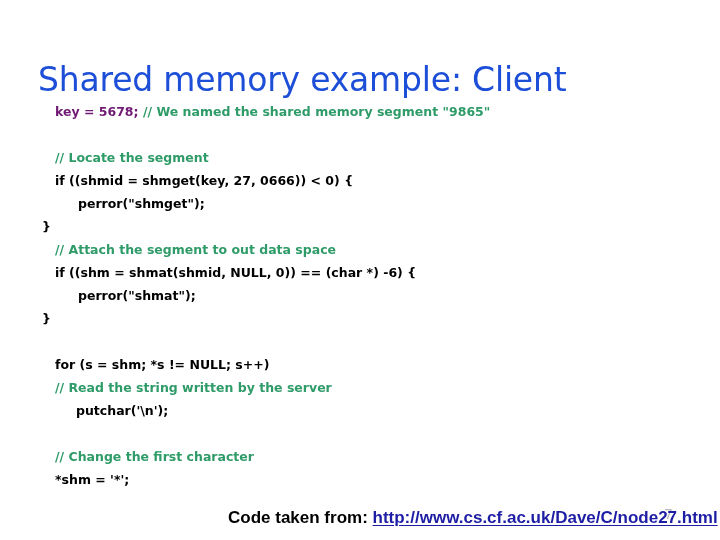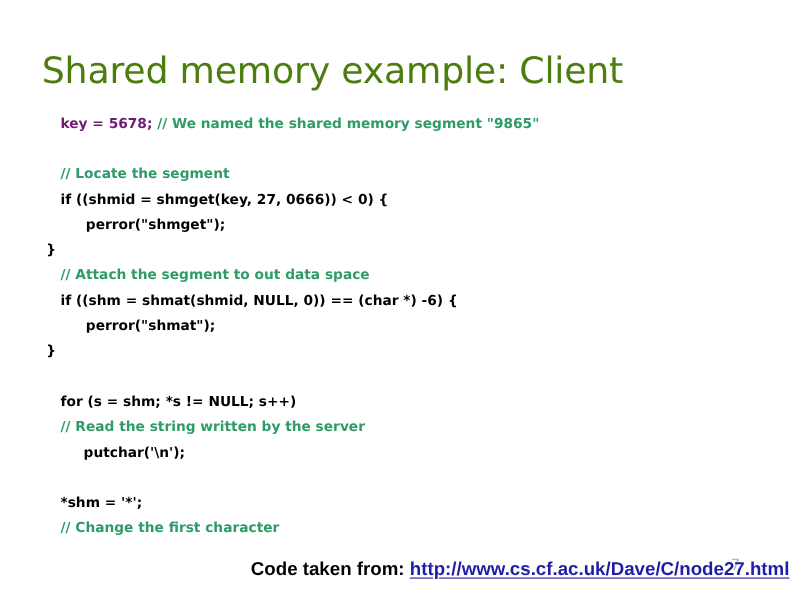--- a/index.html
+++ b/index.html
@@ -13,27 +13,27 @@
   .slide {
     position: relative;
     width: 720px;
     height: 540px;
     background: #ffffff;
     overflow: hidden;
   }
   .slide-title {
     position: absolute;
     left: 38px;
-    top: 44px;
+    top: 60px;
     width: 650px;
     font-family: "DejaVu Sans", sans-serif;
     font-size: 33px;
     font-weight: 400;
     line-height: 40px;
-    color: #4d7c0f;
+    color: #1d4ed8;
     letter-spacing: -0.2px;
     white-space: nowrap;
   }
 
   .code-body {
     position: absolute;
     left: 0px;
     top: 100px;
     width: 720px;
   }
@@ -108,22 +108,22 @@
       <div class="code-line ind-brace">}</div>
       <div class="code-line ind-1 comment-text">// Attach the segment to out data space</div>
       <div class="code-line ind-1">if ((shm = shmat(shmid, NULL, 0)) == (char *) -6) {</div>
       <div class="code-line ind-2">perror("shmat");</div>
       <div class="code-line ind-brace">}</div>
       <div class="code-line ind-1 spacer">&nbsp;</div>
       <div class="code-line ind-1">for (s = shm; *s != NULL; s++)</div>
       <div class="code-line ind-1 comment-text">// Read the string written by the server</div>
       <div class="code-line ind-0">putchar('\n');</div>
       <div class="code-line ind-1 spacer">&nbsp;</div>
+      <div class="code-line ind-1 comment-text">// Change the first character</div>
       <div class="code-line ind-1">*shm = '*';</div>
-      <div class="code-line ind-1 comment-text">// Change the first character</div>
     </div>
 
   <div class="slide-number">7</div>
 
   <div class="footer-note">
     <span class="lead">Code taken from: </span><a class="url" href="#">http://www.cs.cf.ac.uk/Dave/C/node27.html</a>
   </div>
 
 </div>
 

